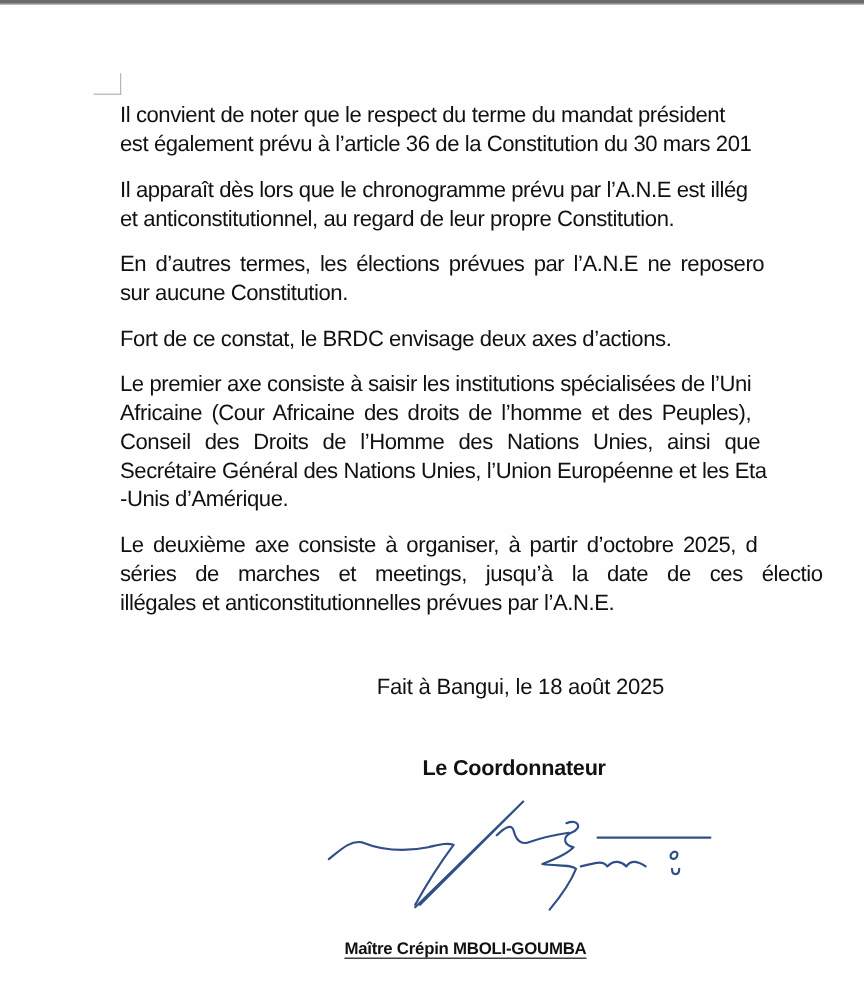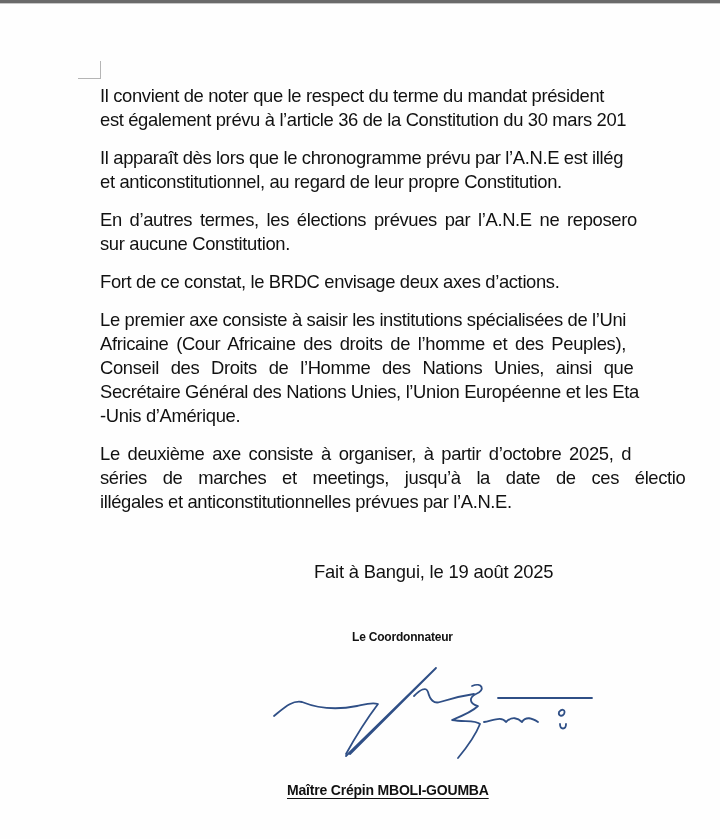--- a/index.html
+++ b/index.html
@@ -29,21 +29,21 @@
   .para .line { display: block; }
   .line.justify { word-spacing: 3px; }
   .line.justify-wide { word-spacing: 7px; }
   .line.justify-wider { word-spacing: 11px; }
   .date-line {
     position: absolute; left: 314px; top: 561px;
     font-size: 18.4px; letter-spacing: -0.2px; white-space: nowrap;
   }
   .role-line {
     position: absolute; left: 352px; top: 630px;
-    font-size: 12px; font-weight: bold; letter-spacing: -0.2px; white-space: nowrap;
+    font-size: 18px; font-weight: bold; letter-spacing: -0.2px; white-space: nowrap;
   }
   .signature {
     position: absolute; left: 262px; top: 664px; width: 340px; height: 100px;
   }
   .signer-name {
     position: absolute; left: 287px; top: 782px;
     font-size: 14px; font-weight: bold; letter-spacing: -0.2px;
     text-decoration: underline; text-underline-offset: 3px;
     white-space: nowrap;
   }
@@ -77,21 +77,21 @@
     <span class="line">Secrétaire Général des Nations Unies,  l’Union Européenne et les Eta</span>
     <span class="line">-Unis d’Amérique.</span>
   </p>
   <p class="para">
     <span class="line justify">Le deuxième axe consiste à organiser, à partir d’octobre 2025, d</span>
     <span class="line justify-wider">séries de marches et meetings, jusqu’à la date de ces électio</span>
     <span class="line">illégales et anticonstitutionnelles prévues par l’A.N.E.</span>
   </p>
 </div>
 
-<div class="date-line">Fait à Bangui, le 19 août 2025</div>
+<div class="date-line">Fait à Bangui, le 18 août 2025</div>
 <div class="role-line">Le Coordonnateur</div>
 
 <svg class="signature" viewBox="0 0 340 100" fill="none" stroke="#2f4f86" stroke-width="1.8" stroke-linecap="round" stroke-linejoin="round">
   <path d="M12 52 C 22 44, 30 36, 40 38 C 55 44, 75 46, 95 42 C 104 40, 110 38, 116 40 C 104 56, 95 70, 84 90"></path>
   <path d="M84 92 L 174 4 L 88 90"></path>
   <path d="M152 32 C 158 26, 164 22, 166 28 C 168 36, 172 40, 178 38 C 190 34, 198 32, 212 30"></path>
   <path d="M210 22 C 220 18, 224 26, 214 30 C 206 34, 208 40, 216 42 C 210 48, 200 52, 190 56 C 202 58, 214 56, 218 60 C 214 70, 206 82, 196 94"></path>
   <path d="M236 34 L 330 34"></path>
   <path d="M222 58 C 232 56, 240 52, 244 58 C 250 52, 256 54, 260 58 C 264 52, 270 54, 276 58"></path>
   <path d="M297 48 C 300 44, 304 46, 302 50 C 300 53, 296 52, 297 48"></path>

